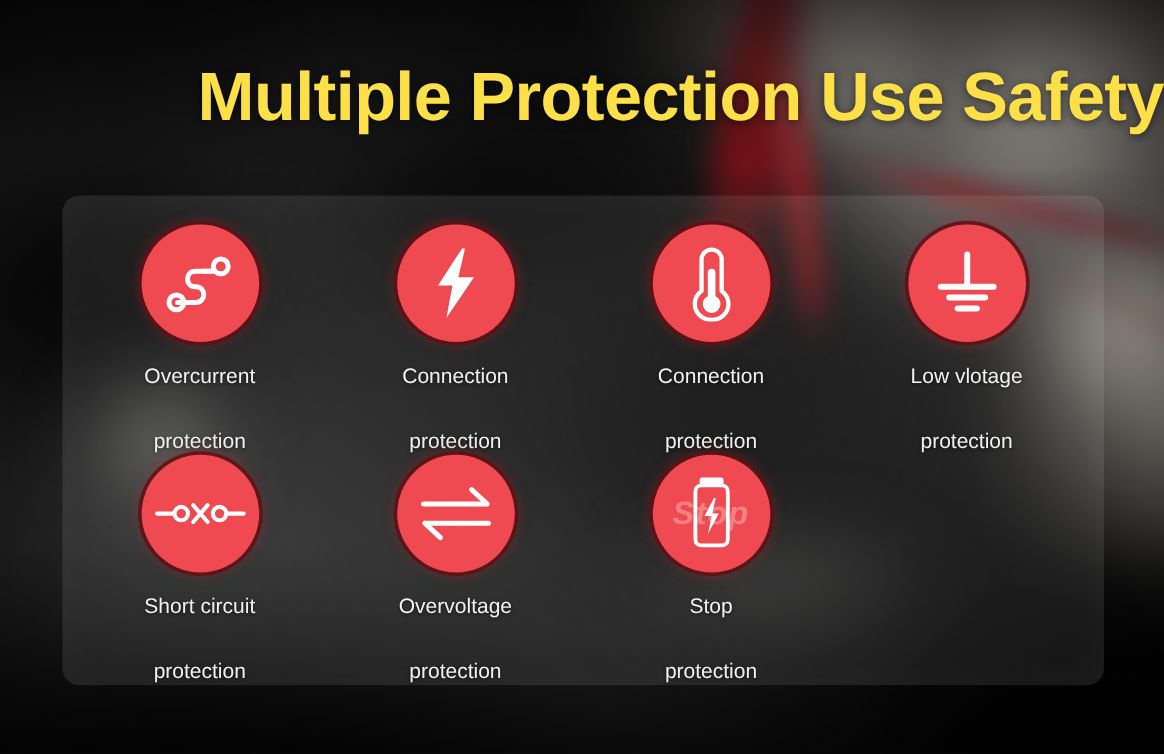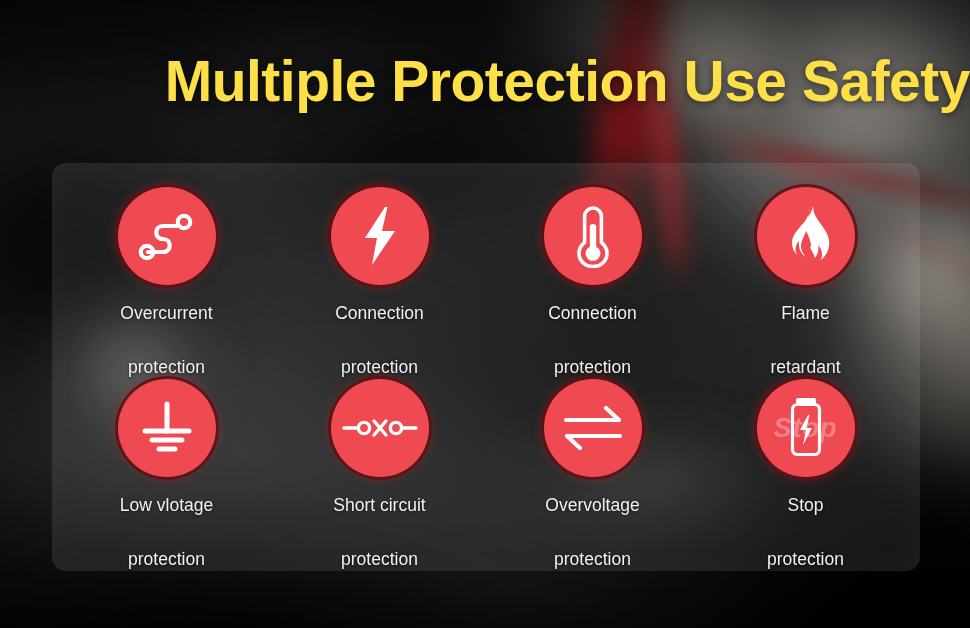--- a/index.html
+++ b/index.html
@@ -292,41 +292,20 @@
               <rect x="16.8" y="20" width="6.4" height="28" rx="3.2" fill="#fff"></rect>
             </svg>
           </span>
         </div>
         <div class="label">
           <span>Connection</span>
           <span class="l2">protection</span>
         </div>
       </div>
 
-      <div class="cell">
-        <div class="badge">
-          <span>
-            <svg width="54" height="62" viewBox="0 0 54 62" fill="none">
-              <path d="M30 1 C31 12 26 16 21 22 C16 28 13 32 13 38
-                       C13 43 15 47 18 50 C15 44 17 39 20 36
-                       C19 44 23 49 26 52 C24 45 28 41 30 38
-                       C31 45 35 48 36 53 C39 49 40 44 39 40
-                       C43 44 44 50 42 55 C48 50 51 43 50 36
-                       C49 27 43 21 39 15 C36 11 34 6 34 1
-                       C33 6 31 9 29 12 C30 8 30 4 30 1 Z" fill="#fff"></path>
-              <path d="M27 26 C25 32 22 36 22 41 C22 47 26 52 30 54
-                       C28 48 30 44 32 41 C32 36 29 30 27 26 Z" fill="#ef4a51"></path>
-            </svg>
-          </span>
-        </div>
-        <div class="label">
-          <span>Flame</span>
-          <span class="l2">retardant</span>
-        </div>
-      </div>
 
       <div class="cell">
         <div class="badge">
           <span>
             <svg width="56" height="58" viewBox="0 0 56 58" fill="none" stroke="#fff" stroke-linecap="round">
               <path d="M28 5 V32" stroke-width="5"></path>
               <path d="M6 32 H50" stroke-width="5"></path>
               <path d="M13 41 H43" stroke-width="5"></path>
               <path d="M20 50 H36" stroke-width="5"></path>
             </svg>

